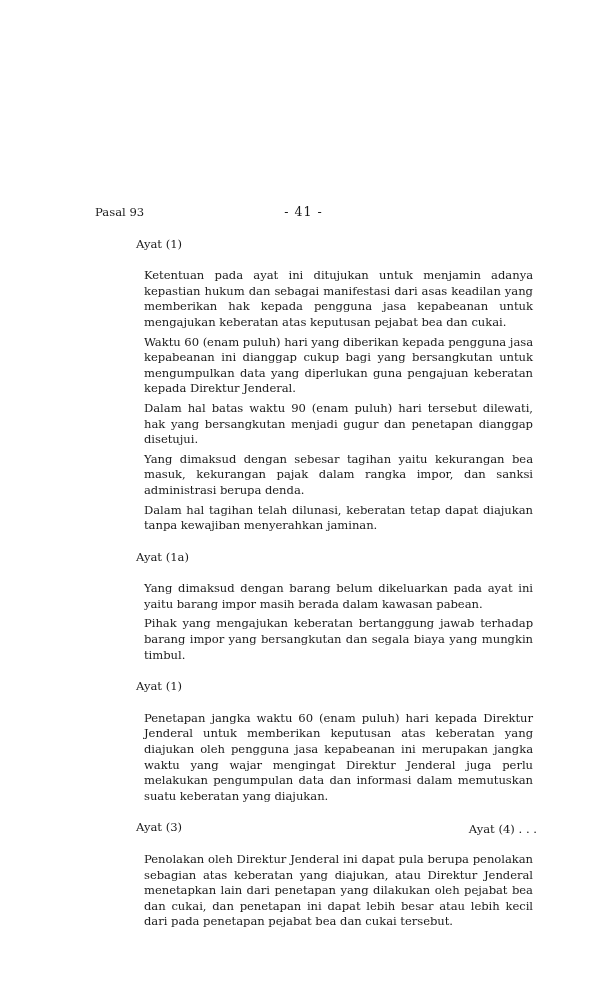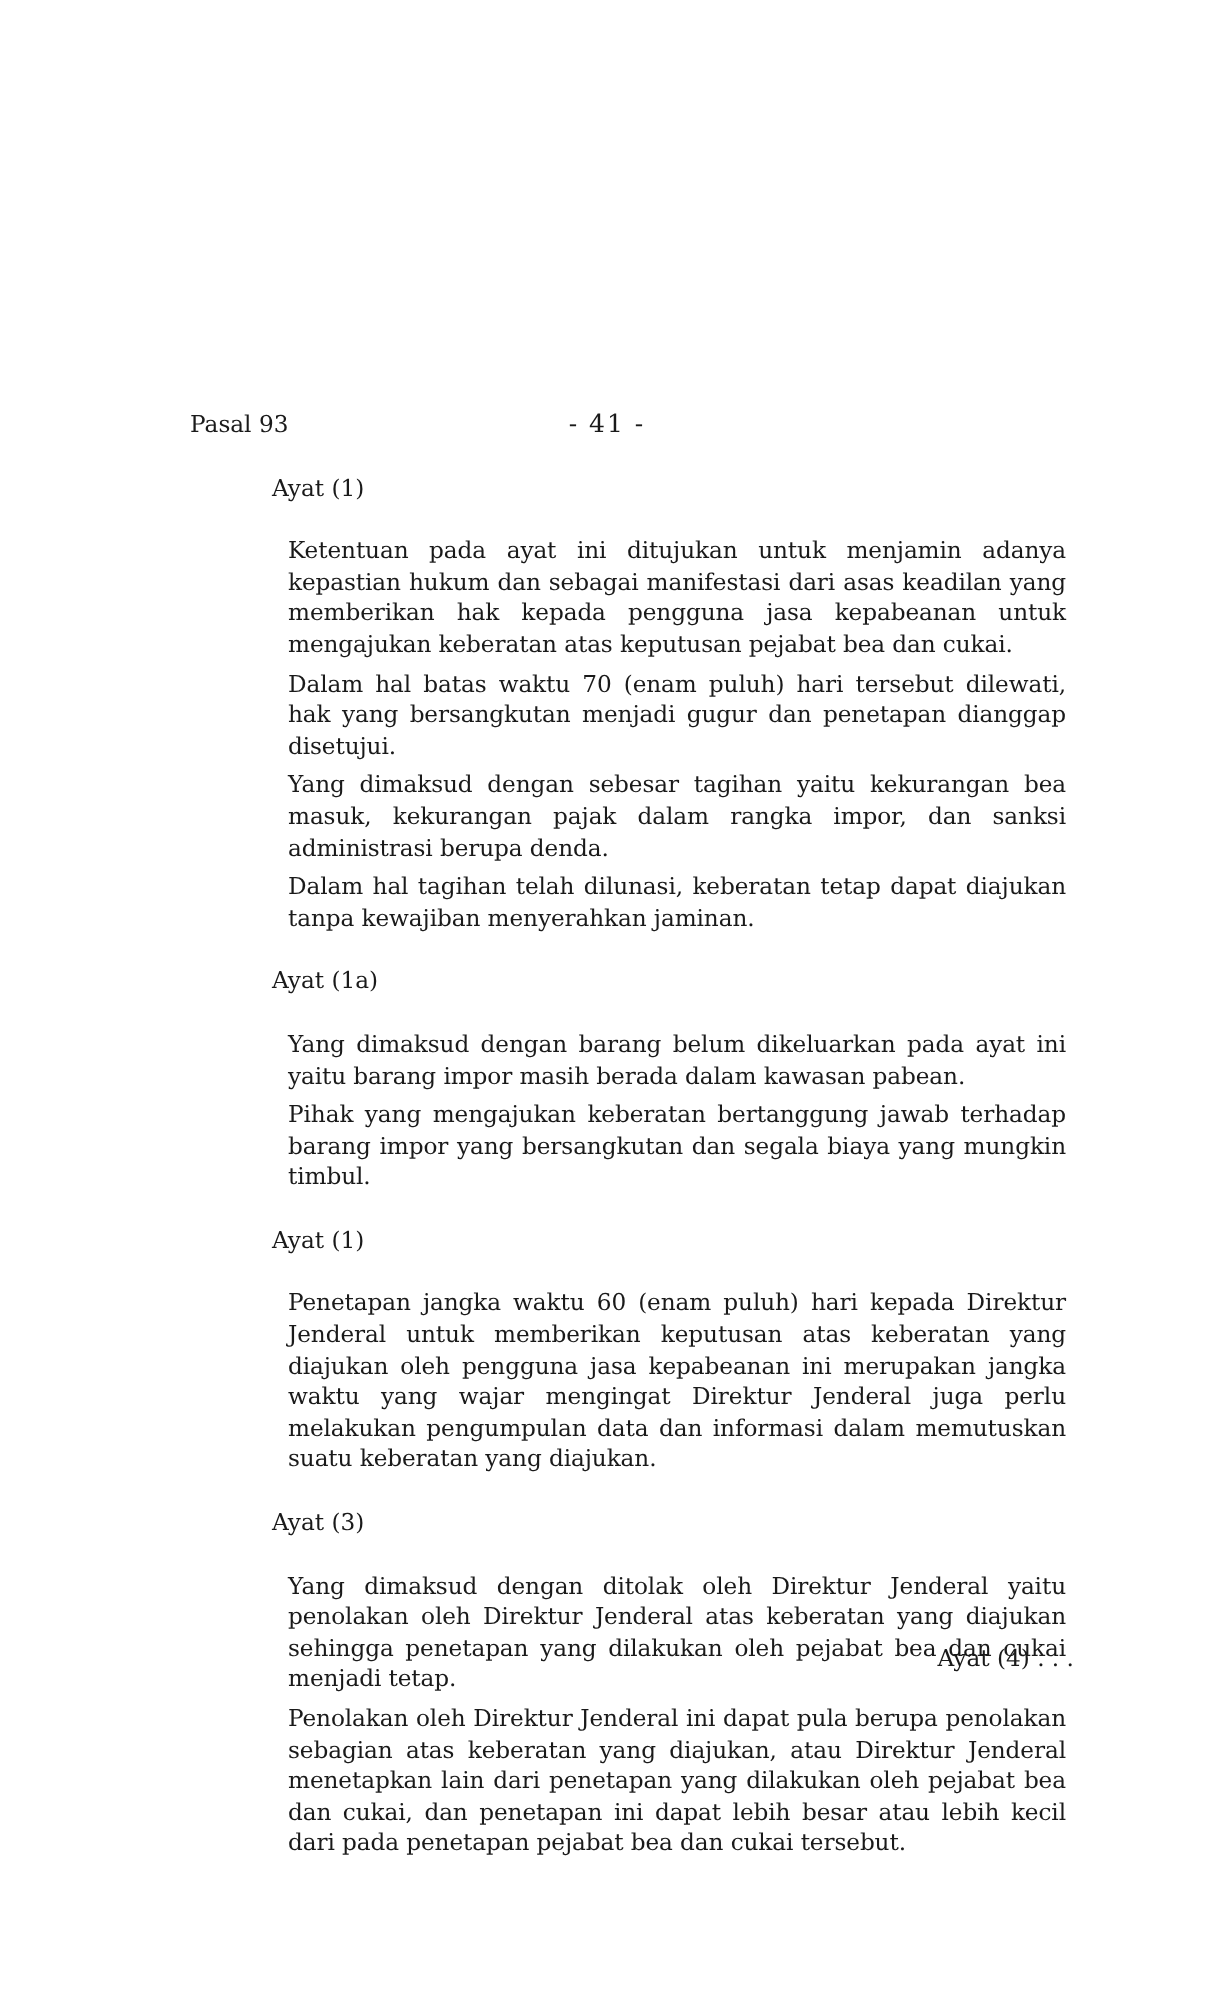--- a/index.html
+++ b/index.html
@@ -63,36 +63,36 @@
 <body>
 
 <div class="page-number">- 41 -</div>
 
 <div class="content">
   <p class="pasal-title">Pasal 93</p>
 
   <div class="ayat">
     <p class="ayat-title">Ayat (1)</p>
     <p class="para">Ketentuan pada ayat ini ditujukan untuk menjamin adanya kepastian hukum dan sebagai manifestasi dari asas keadilan yang memberikan hak kepada pengguna jasa kepabeanan untuk mengajukan keberatan atas keputusan pejabat bea dan cukai.</p>
-    <p class="para">Dalam hal batas waktu 70 (enam puluh) hari tersebut dilewati, hak yang bersangkutan menjadi gugur dan penetapan dianggap disetujui.</p>
+    <p class="para">Waktu 60 (enam puluh) hari yang diberikan kepada pengguna jasa kepabeanan ini dianggap cukup bagi yang bersangkutan untuk mengumpulkan data yang diperlukan guna pengajuan keberatan kepada Direktur Jenderal.</p>
+    <p class="para">Dalam hal batas waktu 90 (enam puluh) hari tersebut dilewati, hak yang bersangkutan menjadi gugur dan penetapan dianggap disetujui.</p>
     <p class="para">Yang dimaksud dengan sebesar tagihan yaitu kekurangan bea masuk, kekurangan pajak dalam rangka impor, dan sanksi administrasi berupa denda.</p>
     <p class="para">Dalam hal tagihan telah dilunasi, keberatan tetap dapat diajukan tanpa kewajiban menyerahkan jaminan.</p>
   </div>
 
   <div class="ayat">
     <p class="ayat-title">Ayat (1a)</p>
     <p class="para">Yang dimaksud dengan barang belum dikeluarkan pada ayat ini yaitu barang impor masih berada dalam kawasan pabean.</p>
     <p class="para">Pihak yang mengajukan keberatan bertanggung jawab terhadap barang impor yang bersangkutan dan segala biaya yang mungkin timbul.</p>
   </div>
 
   <div class="ayat">
     <p class="ayat-title">Ayat (1)</p>
     <p class="para">Penetapan jangka waktu 60 (enam puluh) hari kepada Direktur Jenderal untuk memberikan keputusan atas keberatan yang diajukan oleh pengguna jasa kepabeanan ini merupakan jangka waktu yang wajar mengingat Direktur Jenderal juga perlu melakukan pengumpulan data dan informasi dalam memutuskan suatu keberatan yang diajukan.</p>
   </div>
 
   <div class="ayat">
     <p class="ayat-title">Ayat (3)</p>
-    <p class="para">Yang dimaksud dengan ditolak oleh Direktur Jenderal yaitu penolakan oleh Direktur Jenderal atas keberatan yang diajukan sehingga penetapan yang dilakukan oleh pejabat bea dan cukai menjadi tetap.</p>
     <p class="para">Penolakan oleh Direktur Jenderal ini dapat pula berupa penolakan sebagian atas keberatan yang diajukan, atau Direktur Jenderal menetapkan lain dari penetapan yang dilakukan oleh pejabat bea dan cukai, dan penetapan ini dapat lebih besar atau lebih kecil dari pada penetapan pejabat bea dan cukai tersebut.</p>
   </div>
 </div>
 
 <div class="continuation">Ayat (4) . . .</div>
 
 </body></html>

